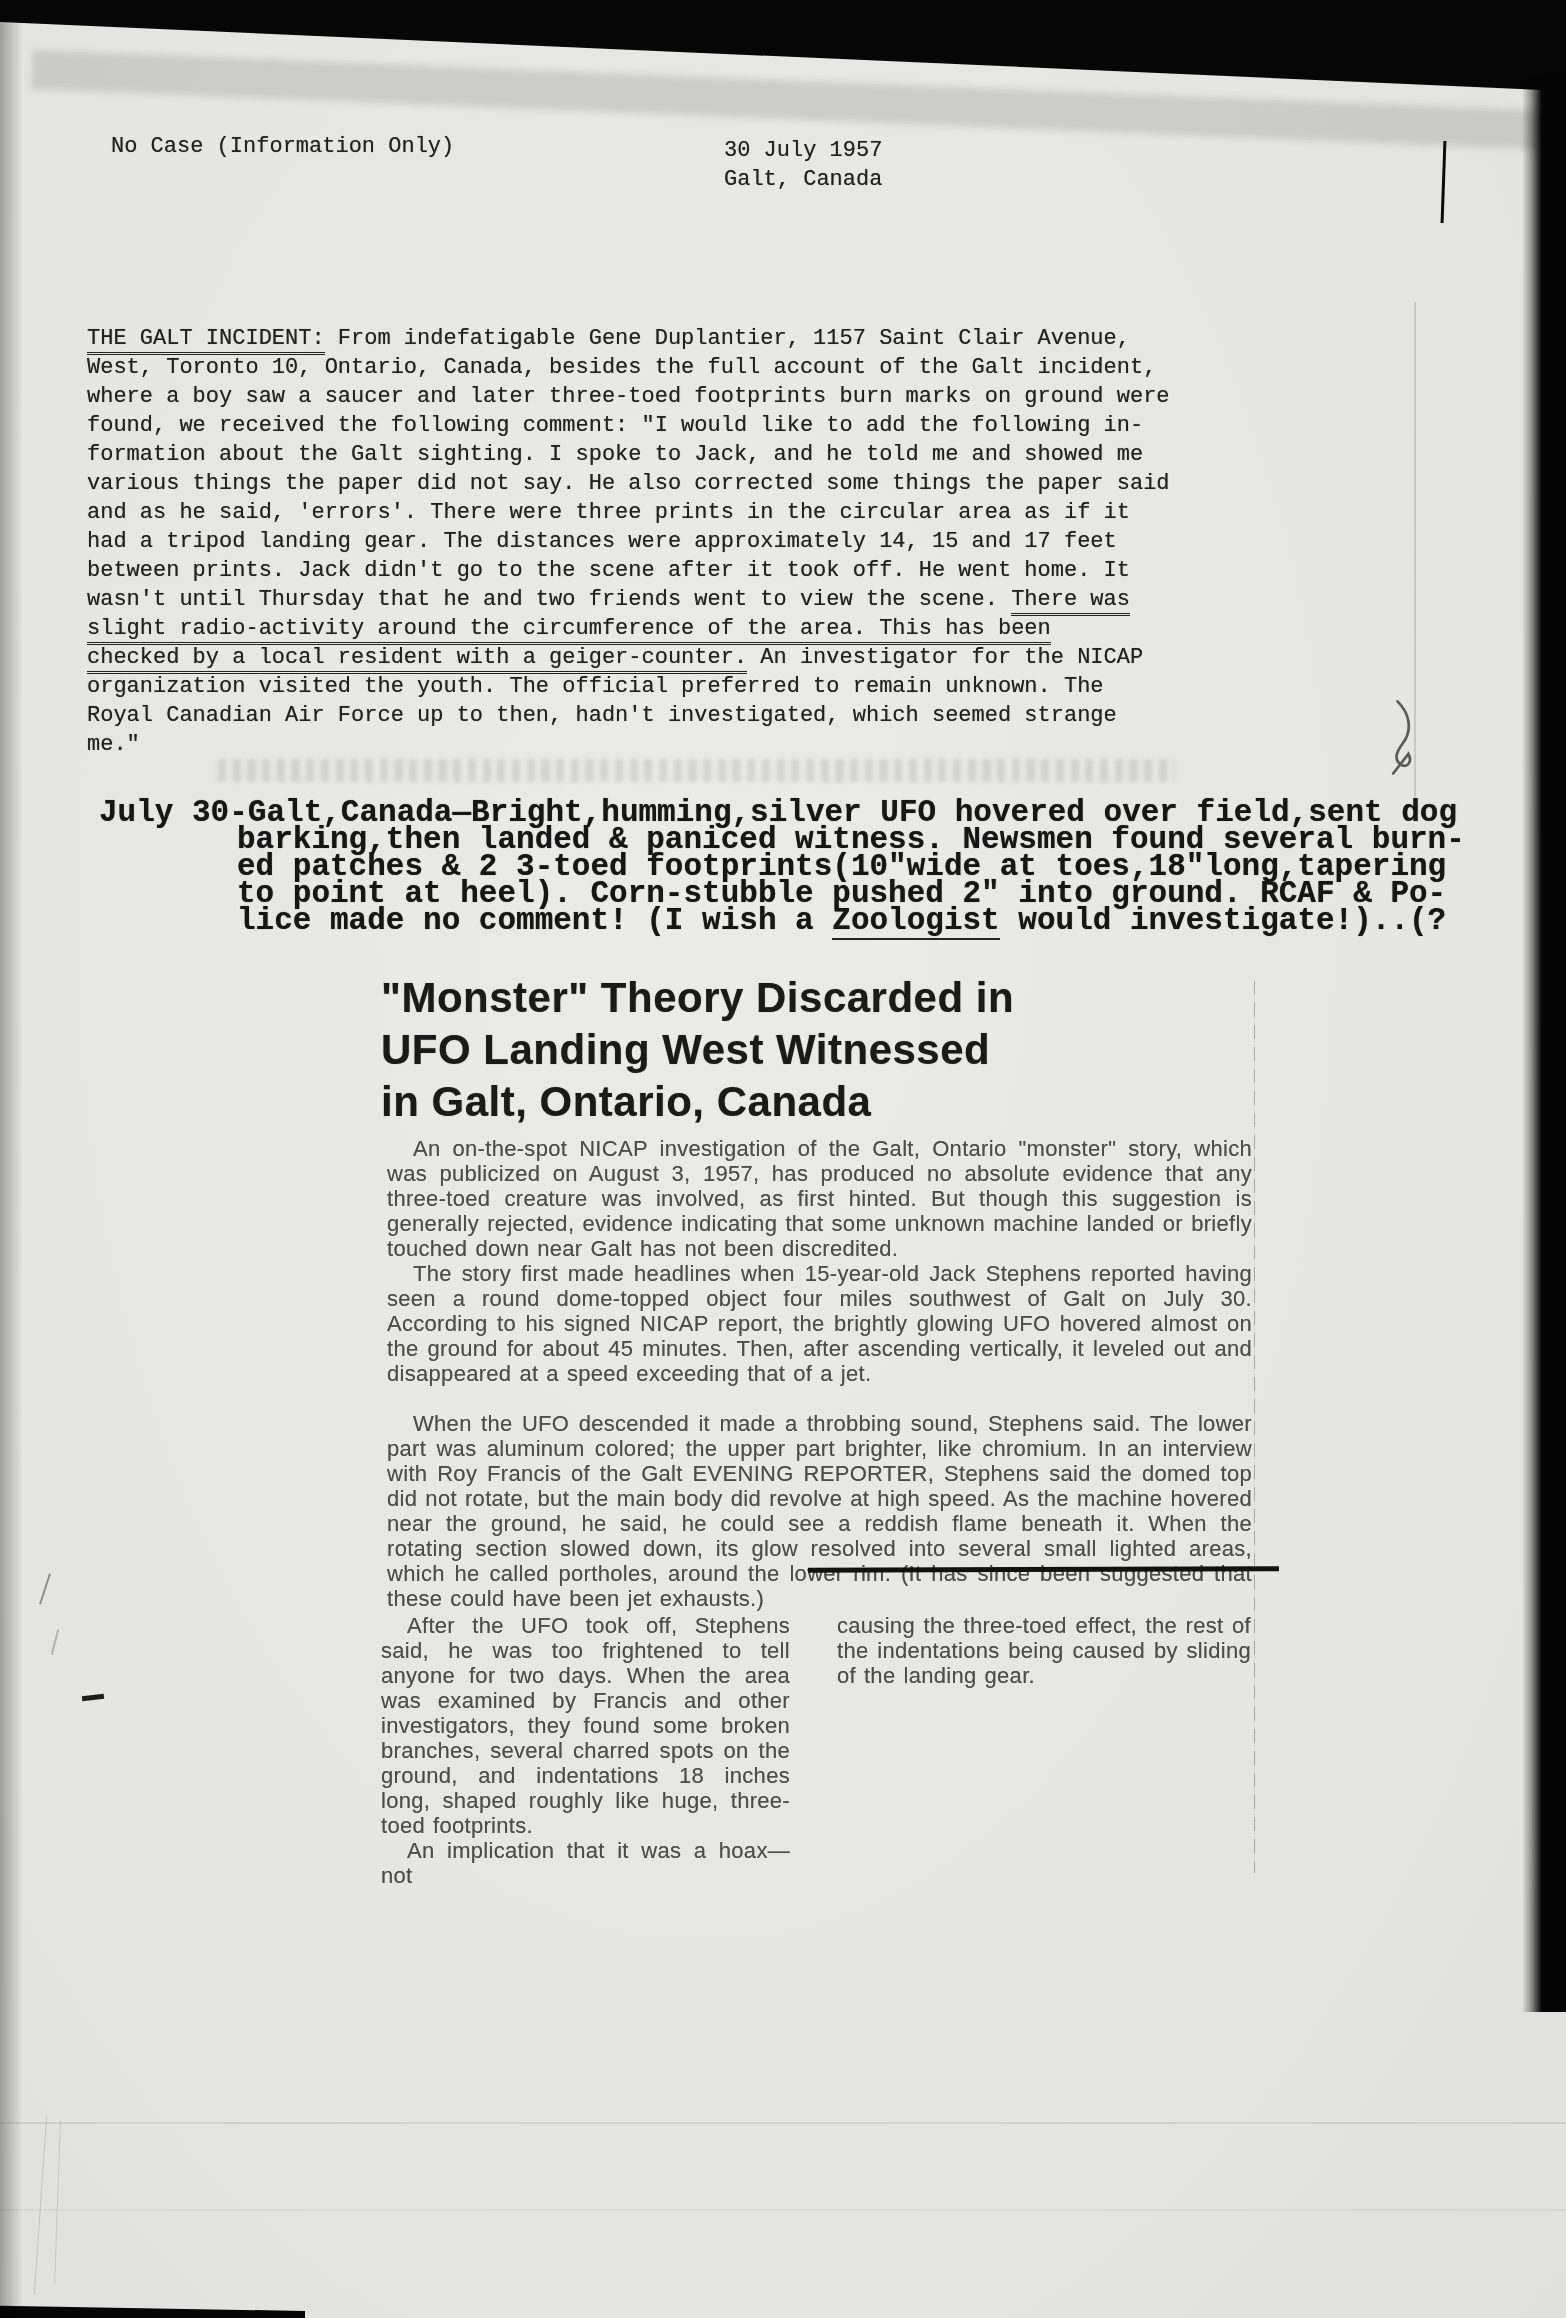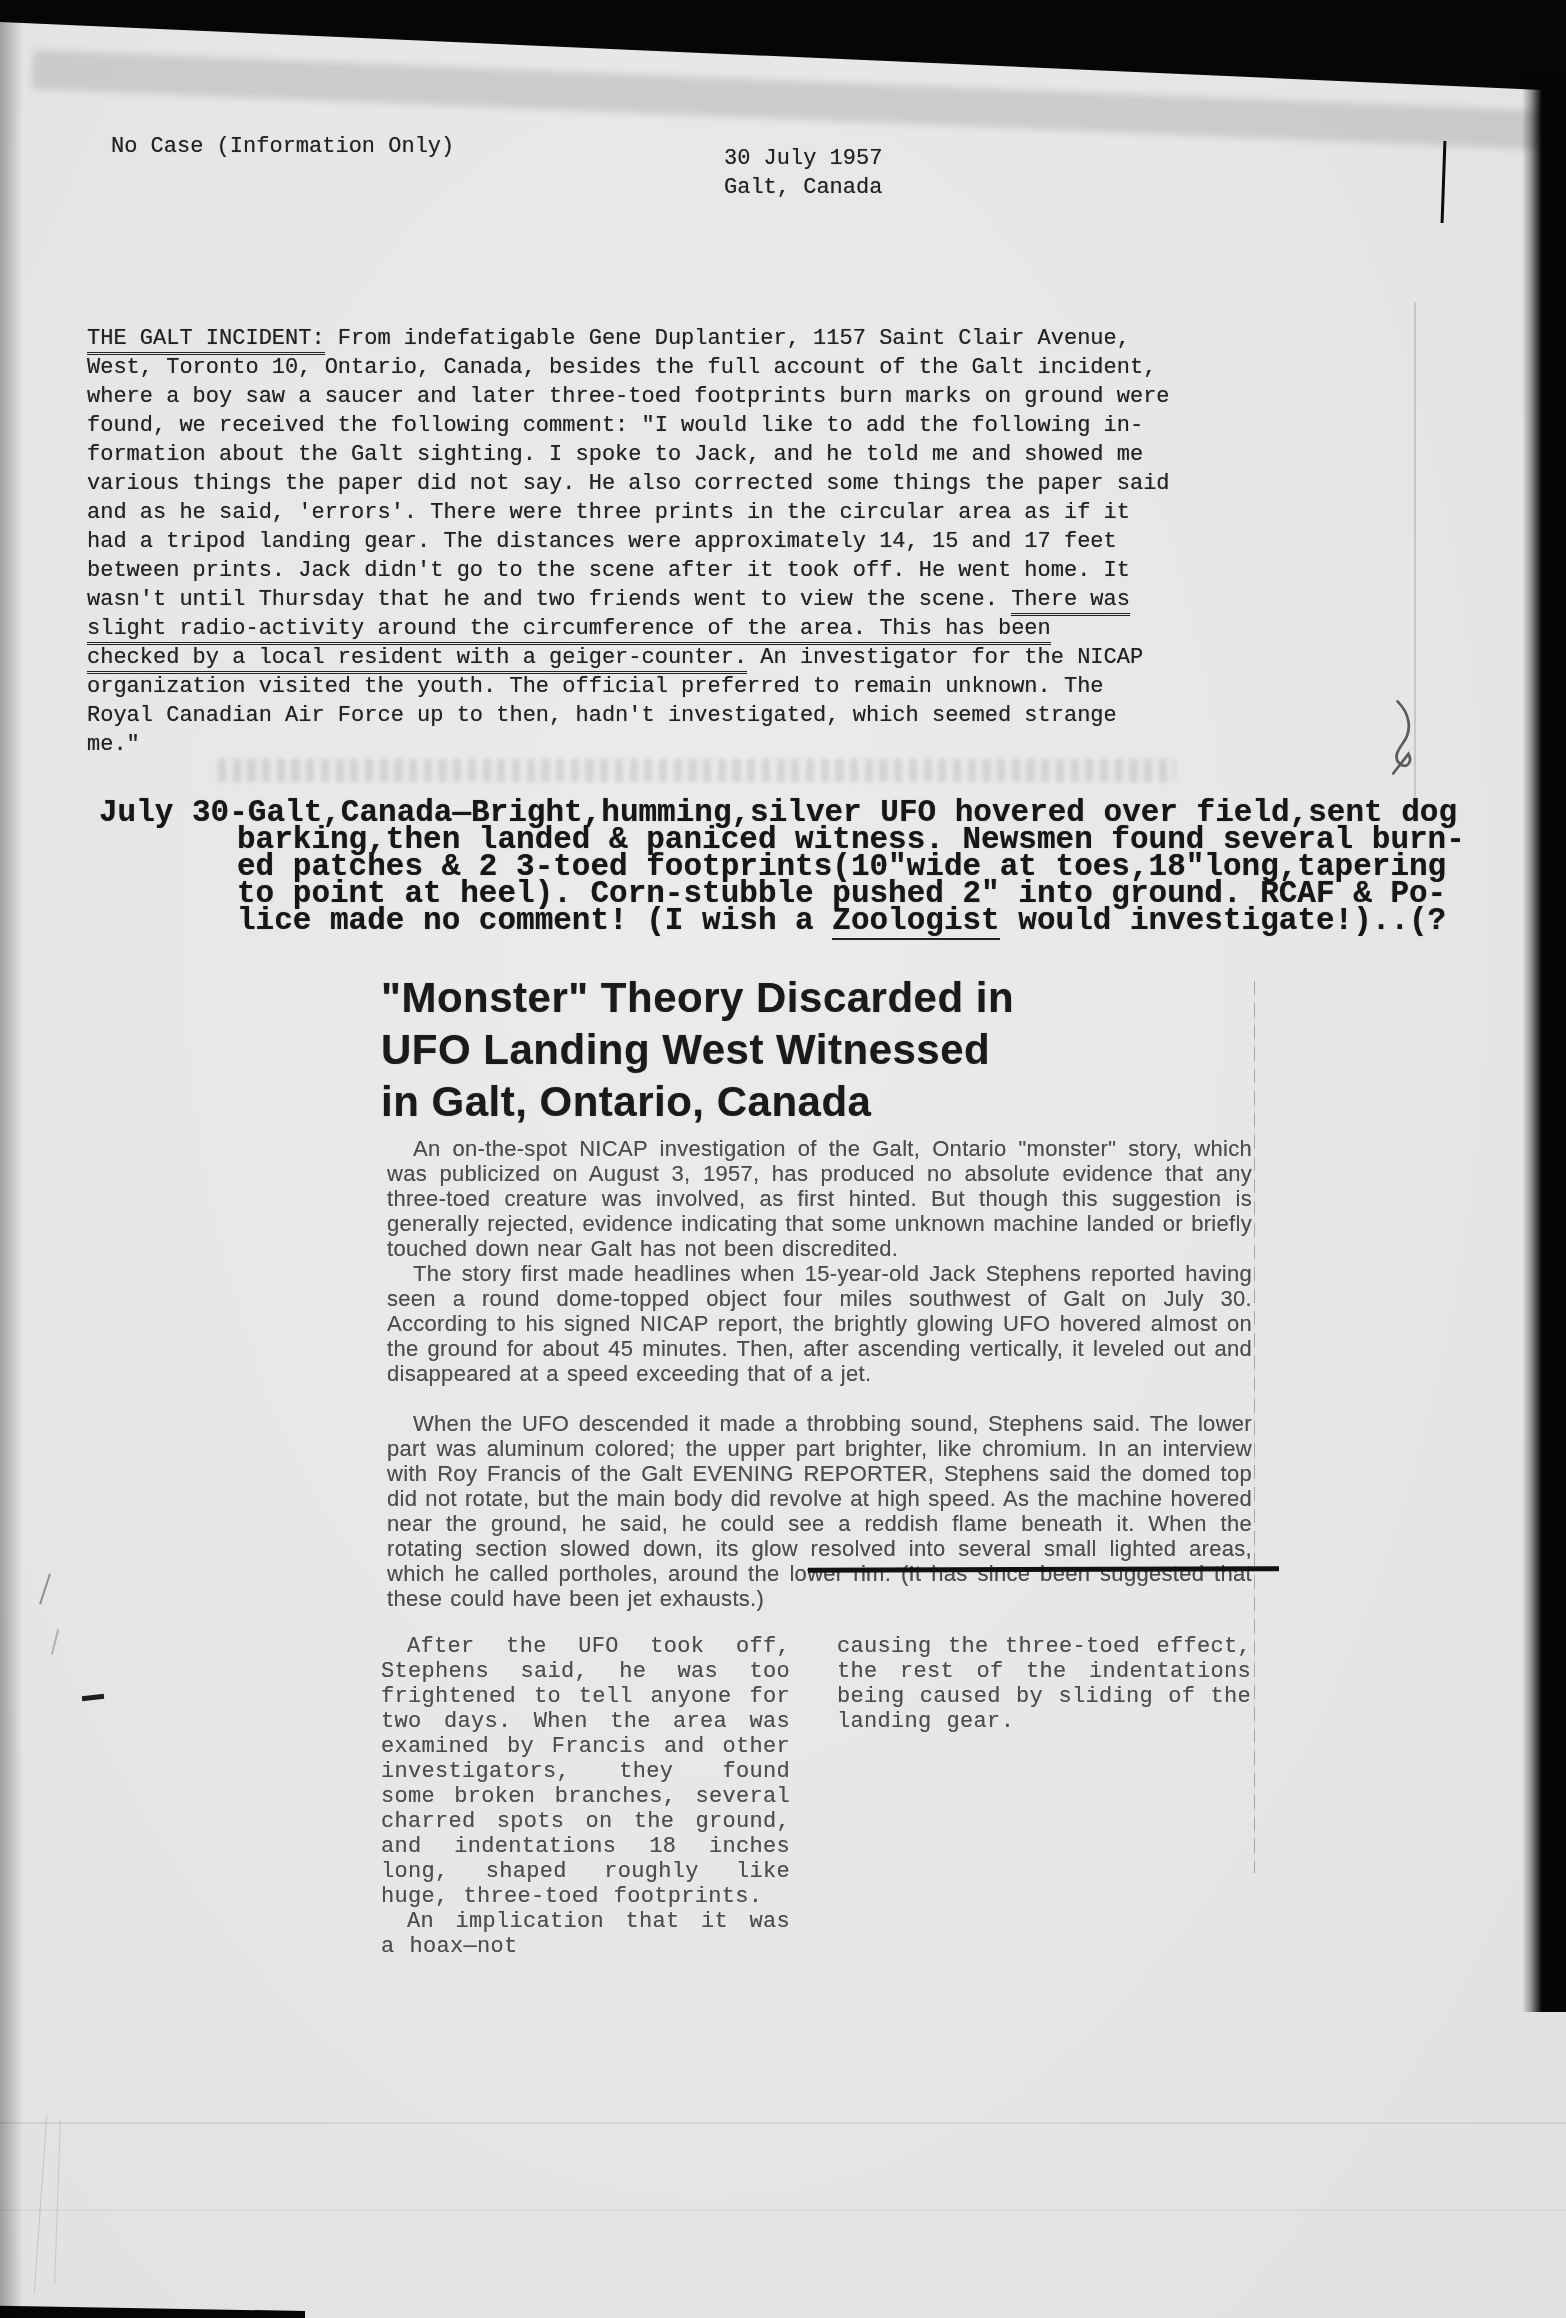--- a/index.html
+++ b/index.html
@@ -27,32 +27,32 @@
          white-space:pre;}
   .t-line{white-space:pre;}
   .u-d{border-bottom:3.8px double #232323;padding-bottom:0.5px;}
   .u-s{border-bottom:2.2px solid #232323;}
   #report{position:absolute;left:87px;top:324px;width:1392px;}
   #summary{position:absolute;left:99px;top:799px;width:1359px;font-weight:bold;
            font-size:31px;line-height:27px;color:#161616;text-shadow:0 0 0.9px rgba(10,10,10,0.6);}
   #summary .t-line:not(:first-child){margin-left:138px;}
   #header-row{position:absolute;left:111px;top:132px;width:1305px;}
   #case-label{position:absolute;left:0;top:0;}
-  #date-block{position:absolute;left:613px;top:12px;}
+  #date-block{position:absolute;left:613px;top:4px;}
   
   #clipping{position:absolute;left:343px;top:972px;width:919px;
             font-family:"Liberation Sans","DejaVu Sans",sans-serif;}
   #headline{margin-left:38px;font-size:42px;line-height:52px;font-weight:700;color:#1a1a1a;
             letter-spacing:0.5px;text-shadow:0 0 1.1px rgba(20,20,20,0.4);}
   #news-flow{margin-left:44px;margin-top:7.6px;width:865px;}
   .news-para{font-size:22px;line-height:25px;color:#4d4d4d;text-align:justify;
              letter-spacing:0.3px;word-spacing:1.6px;text-shadow:0 0 0.4px rgba(80,80,80,0.55);}
   .news-para.indent{text-indent:26px;}
   .news-para.gap{margin-top:25px;}
-  #news-columns{display:flex;margin-left:38px;margin-top:23px;font-family:Liberation Mono, monospace;}
+  #news-columns{display:flex;margin-left:38px;margin-top:2px;}
   #col-left{width:409px;}
   #col-right{width:414px;margin-left:47px;}
   .thick-rule{position:absolute;left:465px;top:595px;width:471px;height:4.9px;background:#111;
               transform:rotate(-0.2deg);}
   .clip-edge{position:absolute;left:911px;top:8.7px;width:1.1px;height:892px;
              background:repeating-linear-gradient(to bottom,rgba(0,0,0,0.28) 0 14px,rgba(0,0,0,0.06) 14px 22px);}
   
   .fold-line{position:absolute;left:1414px;top:302px;width:1.6px;height:495px;background:rgba(0,0,0,0.13);}
   .ink-dash-v{position:absolute;left:1442px;top:141px;width:3.3px;height:82px;background:#0a0a0a;
               transform:rotate(2deg);}

